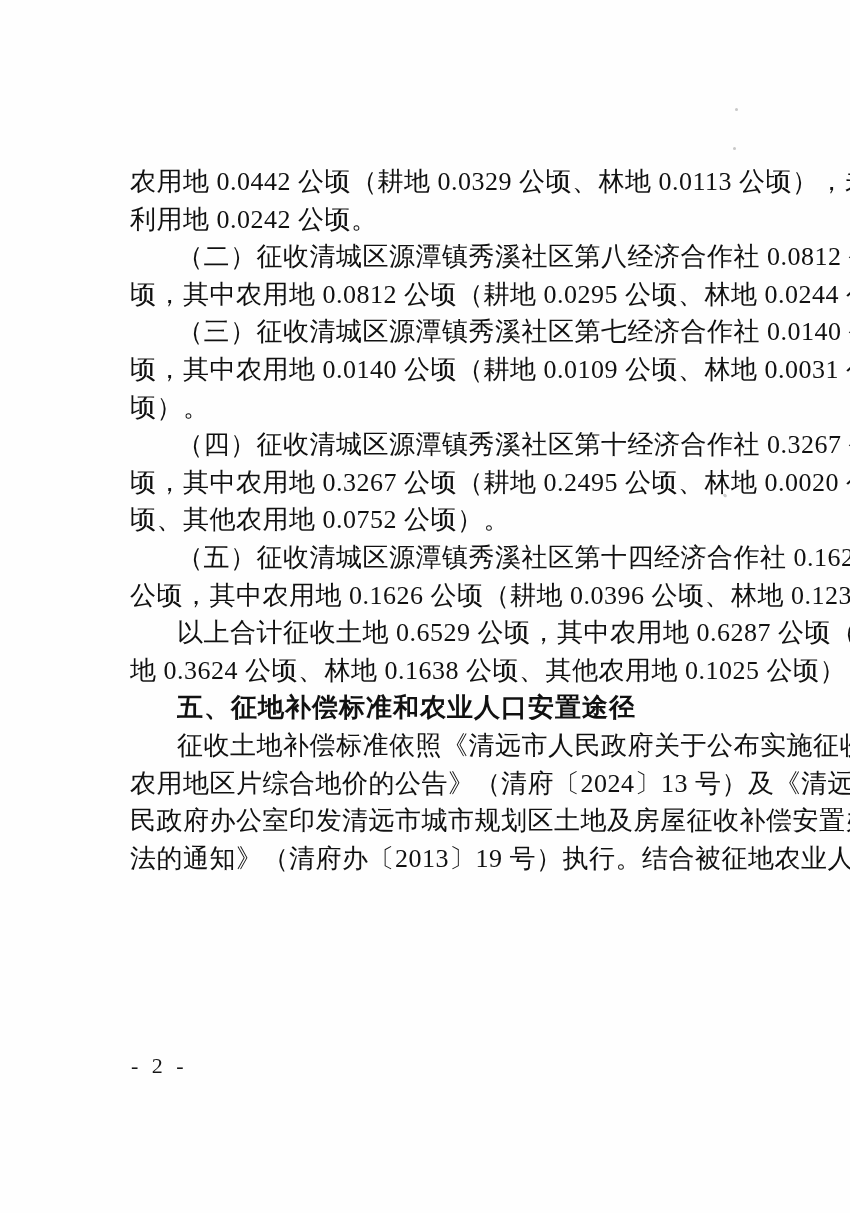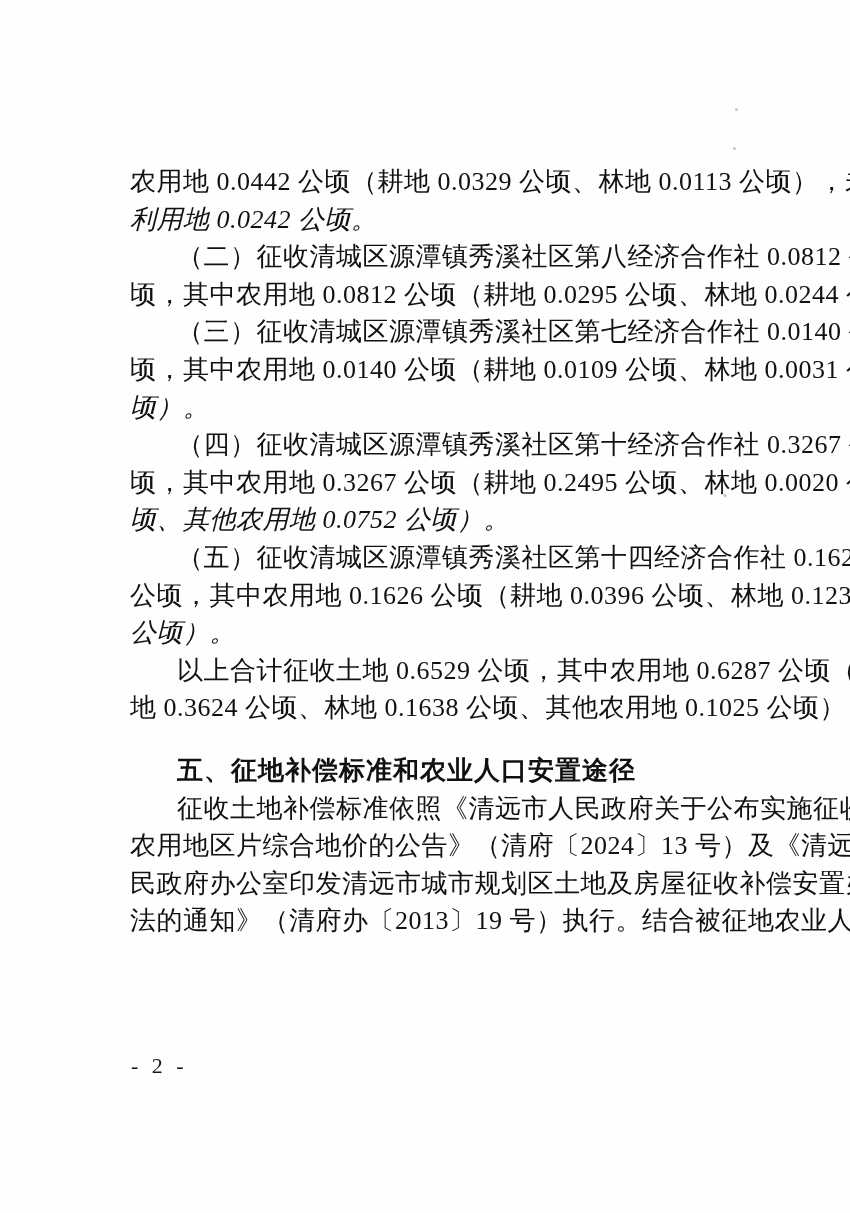--- a/index.html
+++ b/index.html
@@ -30,33 +30,31 @@
     text-align: justify;
     text-align-last: justify;
     white-space: nowrap;
     letter-spacing: 0.5px;
     font-weight: 500;
   }
   
   .line.pend {
     text-align: right;
     text-align-last: left;
-    font-style: italic;
   }
   
   .line.indent {
     padding-left: 47px;
   }
   .line.heading {
     font-family: "Liberation Sans", "DejaVu Sans", sans-serif;
     font-weight: 700;
     text-align: left;
     text-align-last: left;
     letter-spacing: 1px;
-    margin-top: 25px;
   }
   .page-number {
     position: absolute;
     left: 131px;
     top: 1053px;
     font-size: 22px;
     letter-spacing: 4px;
     color: #161616;
     font-family: "Liberation Serif", "DejaVu Serif", serif;
   }
@@ -83,21 +81,20 @@
     <div class="line indent">（二）征收清城区源潭镇秀溪社区第八经济合作社 0.0812 公</div>
     <div class="line">顷，其中农用地 0.0812 公顷（耕地 0.0295 公顷、林地 0.0244 公</div>
     <div class="line indent">（三）征收清城区源潭镇秀溪社区第七经济合作社 0.0140 公</div>
     <div class="line">顷，其中农用地 0.0140 公顷（耕地 0.0109 公顷、林地 0.0031 公</div>
     <div class="line pend">顷）。</div>
     <div class="line indent">（四）征收清城区源潭镇秀溪社区第十经济合作社 0.3267 公</div>
     <div class="line">顷，其中农用地 0.3267 公顷（耕地 0.2495 公顷、林地 0.0020 公</div>
     <div class="line pend">顷、其他农用地 0.0752 公顷）。</div>
     <div class="line indent">（五）征收清城区源潭镇秀溪社区第十四经济合作社 0.1626</div>
     <div class="line">公顷，其中农用地 0.1626 公顷（耕地 0.0396 公顷、林地 0.1230</div>
-    <div class="line pend">公顷）。</div>
     <div class="line indent">以上合计征收土地 0.6529 公顷，其中农用地 0.6287 公顷（耕</div>
     <div class="line">地 0.3624 公顷、林地 0.1638 公顷、其他农用地 0.1025 公顷），</div>
     <div class="line indent heading">五、征地补偿标准和农业人口安置途径</div>
     <div class="line indent">征收土地补偿标准依照《清远市人民政府关于公布实施征收</div>
     <div class="line">农用地区片综合地价的公告》（清府〔2024〕13 号）及《清远市人</div>
     <div class="line">民政府办公室印发清远市城市规划区土地及房屋征收补偿安置办</div>
     <div class="line">法的通知》（清府办〔2013〕19 号）执行。结合被征地农业人员采</div>
   </div>
 
   <div class="page-number">- 2 -</div>

